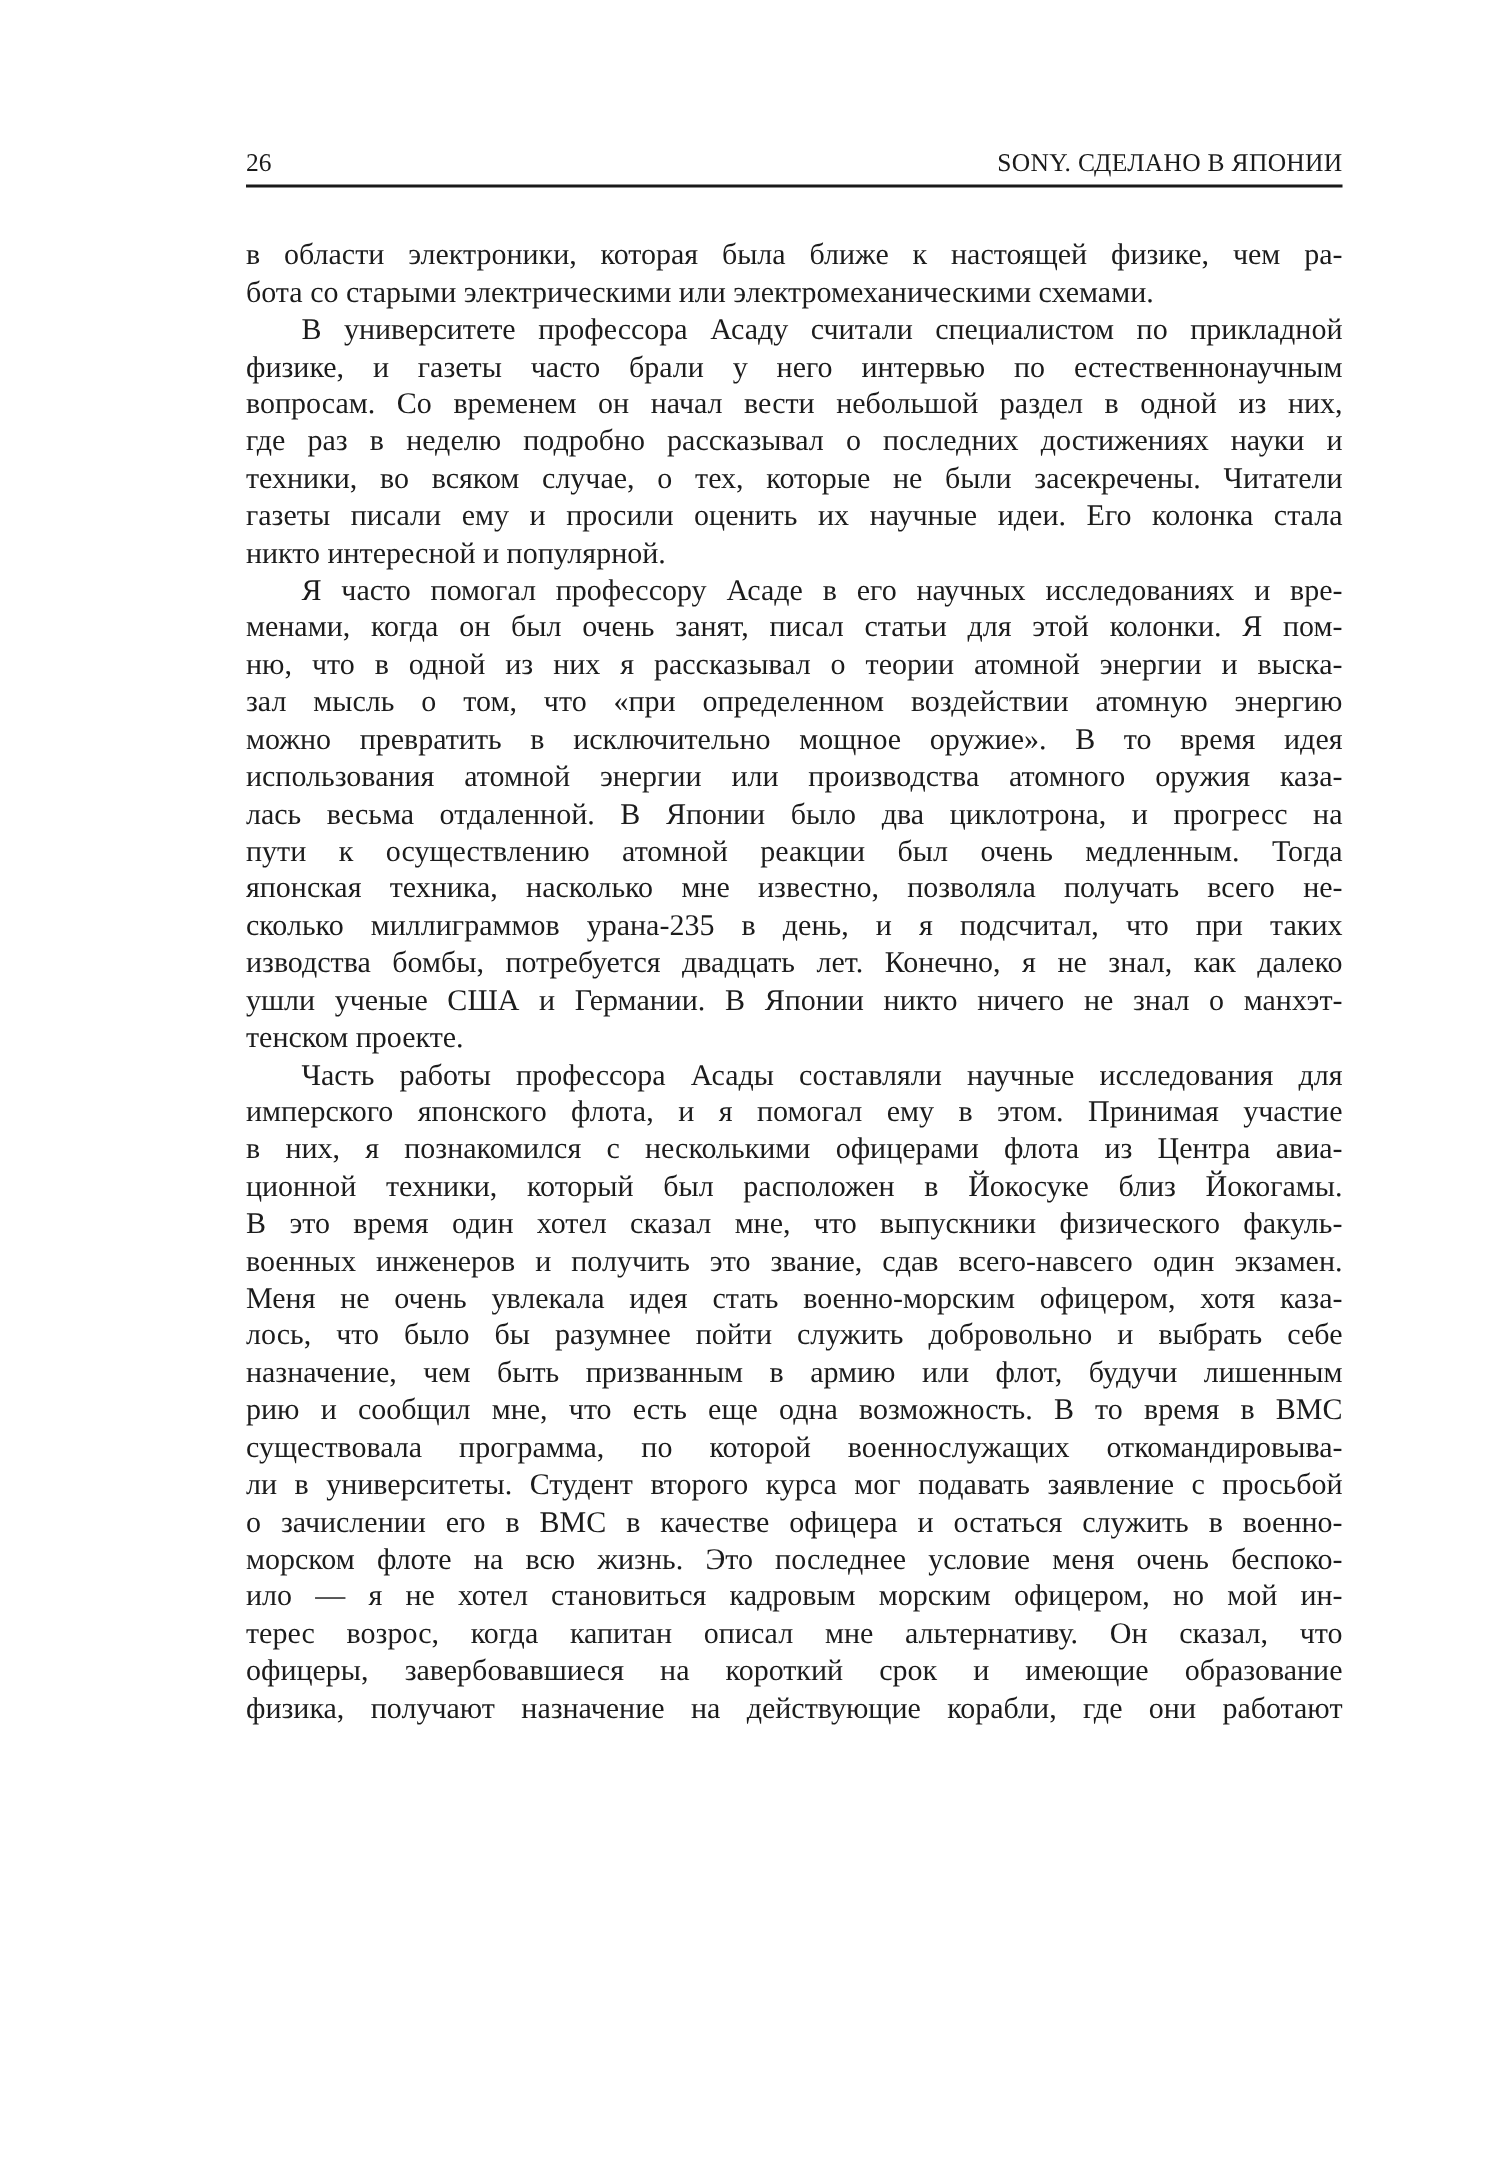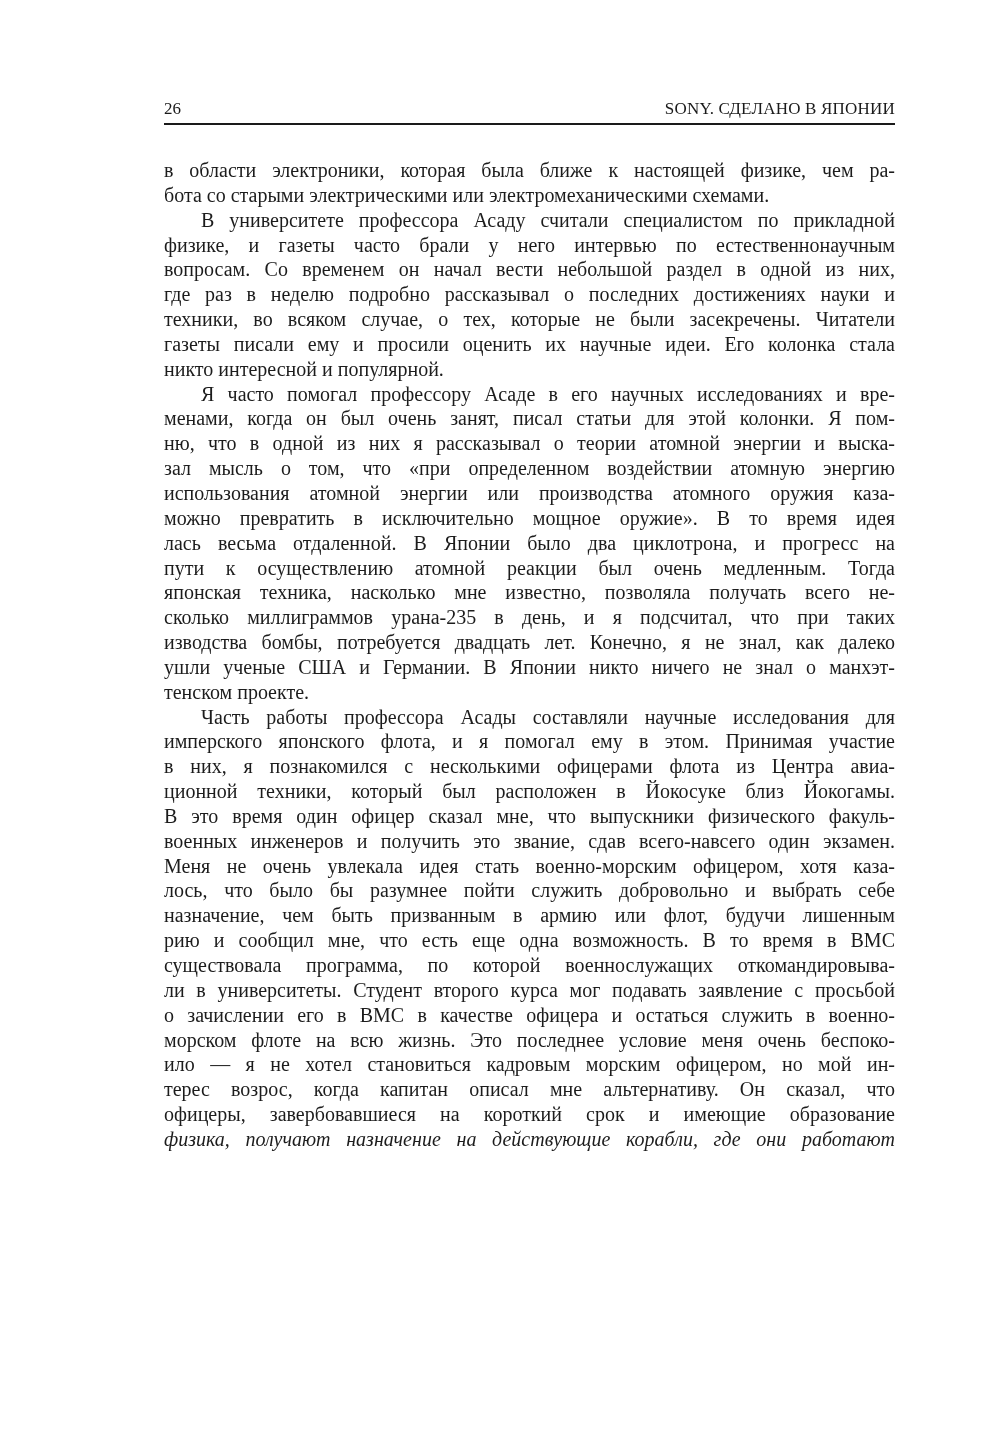--- a/index.html
+++ b/index.html
@@ -37,41 +37,41 @@
       <div class="line" style="white-space: normal;">физике, и газеты часто брали у него интервью по естественнонаучным</div>
       <div class="line" style="white-space: normal;">вопросам. Со временем он начал вести небольшой раздел в одной из них,</div>
       <div class="line" style="white-space: normal;">где раз в неделю подробно рассказывал о последних достижениях науки и</div>
       <div class="line" style="white-space: normal;">техники, во всяком случае, о тех, которые не были засекречены. Читатели</div>
       <div class="line" style="white-space: normal;">газеты писали ему и просили оценить их научные идеи. Его колонка стала</div>
       <div class="line last" style="white-space: normal;">никто интересной и популярной.</div>
       <div class="line indent" style="white-space: normal;">Я часто помогал профессору Асаде в его научных исследованиях и вре-</div>
       <div class="line" style="white-space: normal;">менами, когда он был очень занят, писал статьи для этой колонки. Я пом-</div>
       <div class="line" style="white-space: normal;">ню, что в одной из них я рассказывал о теории атомной энергии и выска-</div>
       <div class="line" style="white-space: normal;">зал мысль о том, что «при определенном воздействии атомную энергию</div>
+      <div class="line" style="white-space: normal;">можно превратить в исключительно мощное оружие». В то время идея</div>
       <div class="line" style="white-space: normal;">использования атомной энергии или производства атомного оружия каза-</div>
-      <div class="line" style="white-space: normal;">можно превратить в исключительно мощное оружие». В то время идея</div>
       <div class="line" style="white-space: normal;">лась весьма отдаленной. В Японии было два циклотрона, и прогресс на</div>
       <div class="line" style="white-space: normal;">пути к осуществлению атомной реакции был очень медленным. Тогда</div>
       <div class="line" style="white-space: normal;">японская техника, насколько мне известно, позволяла получать всего не-</div>
       <div class="line" style="white-space: normal;">сколько миллиграммов урана-235 в день, и я подсчитал, что при таких</div>
       <div class="line" style="white-space: normal;">изводства бомбы, потребуется двадцать лет. Конечно, я не знал, как далеко</div>
       <div class="line" style="white-space: normal;">ушли ученые США и Германии. В Японии никто ничего не знал о манхэт-</div>
       <div class="line last" style="white-space: normal;">тенском проекте.</div>
       <div class="line indent" style="white-space: normal;">Часть работы профессора Асады составляли научные исследования для</div>
       <div class="line" style="white-space: normal;">имперского японского флота, и я помогал ему в этом. Принимая участие</div>
       <div class="line" style="white-space: normal;">в них, я познакомился с несколькими офицерами флота из Центра авиа-</div>
       <div class="line" style="white-space: normal;">ционной техники, который был расположен в Йокосуке близ Йокогамы.</div>
-      <div class="line" style="white-space: normal;">В это время один офицер сказал мне, что выпускники физического факуль-</div>
+      <div class="line" style="white-space: normal;">В это время один хотел сказал мне, что выпускники физического факуль-</div>
       <div class="line" style="white-space: normal;">военных инженеров и получить это звание, сдав всего-навсего один экзамен.</div>
       <div class="line" style="white-space: normal;">Меня не очень увлекала идея стать военно-морским офицером, хотя каза-</div>
       <div class="line" style="white-space: normal;">лось, что было бы разумнее пойти служить добровольно и выбрать себе</div>
       <div class="line" style="white-space: normal;">назначение, чем быть призванным в армию или флот, будучи лишенным</div>
       <div class="line" style="white-space: normal;">рию и сообщил мне, что есть еще одна возможность. В то время в ВМС</div>
       <div class="line" style="white-space: normal;">существовала программа, по которой военнослужащих откомандировыва-</div>
       <div class="line" style="white-space: normal;">ли в университеты. Студент второго курса мог подавать заявление с просьбой</div>
       <div class="line" style="white-space: normal;">о зачислении его в ВМС в качестве офицера и остаться служить в военно-</div>
       <div class="line" style="white-space: normal;">морском флоте на всю жизнь. Это последнее условие меня очень беспоко-</div>
       <div class="line" style="white-space: normal;">ило — я не хотел становиться кадровым морским офицером, но мой ин-</div>
       <div class="line" style="white-space: normal;">терес возрос, когда капитан описал мне альтернативу. Он сказал, что</div>
       <div class="line" style="white-space: normal;">офицеры, завербовавшиеся на короткий срок и имеющие образование</div>
-      <div class="line" style="white-space: normal; font-style: italic;">физика, получают назначение на действующие корабли, где они работают</div>
+      <div class="line" style="white-space: normal;">физика, получают назначение на действующие корабли, где они работают</div>
     </div>
 </div>
 
 </body></html>

